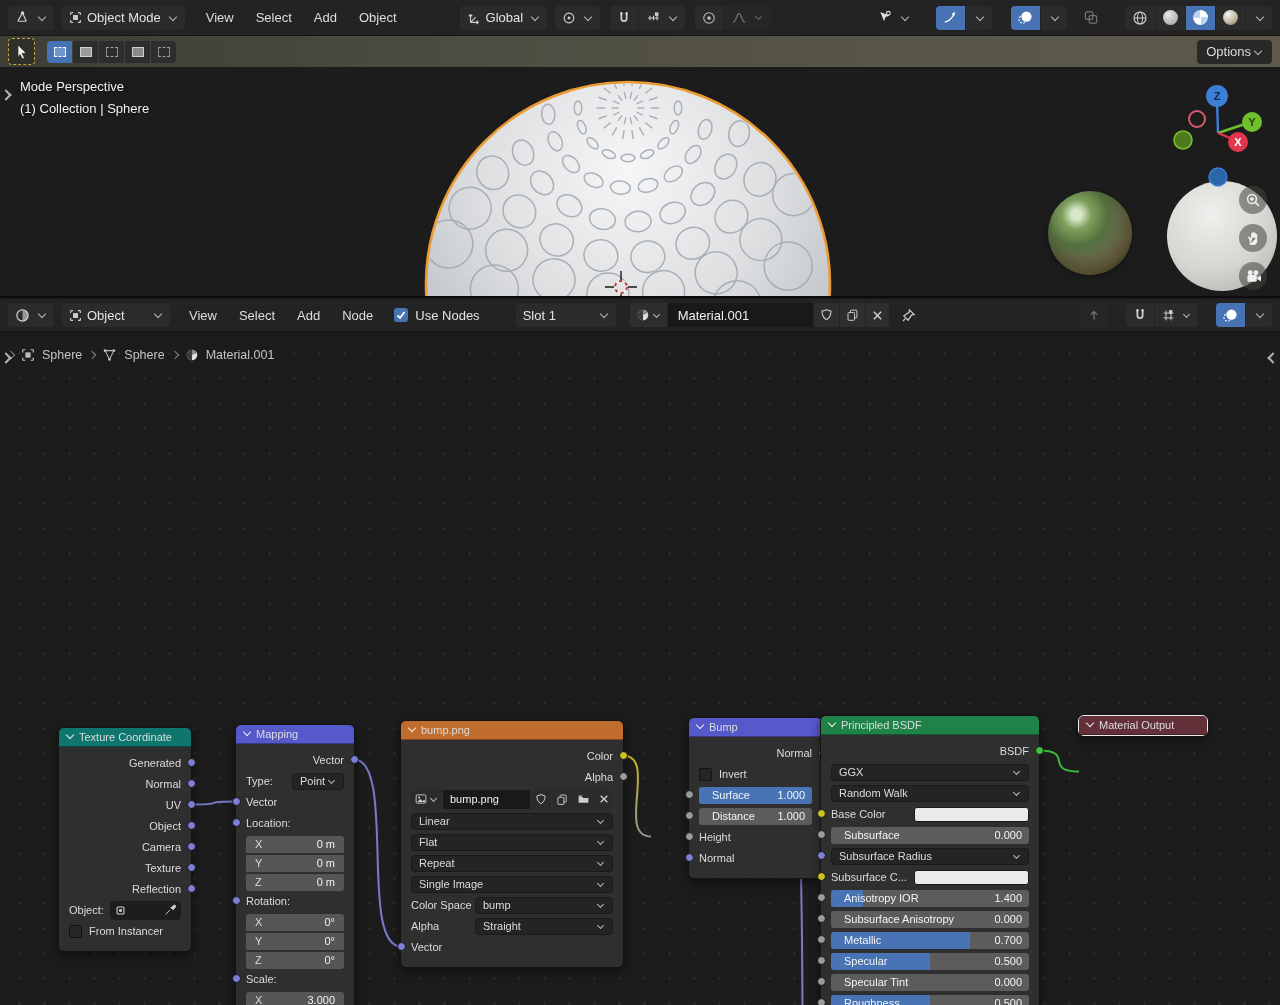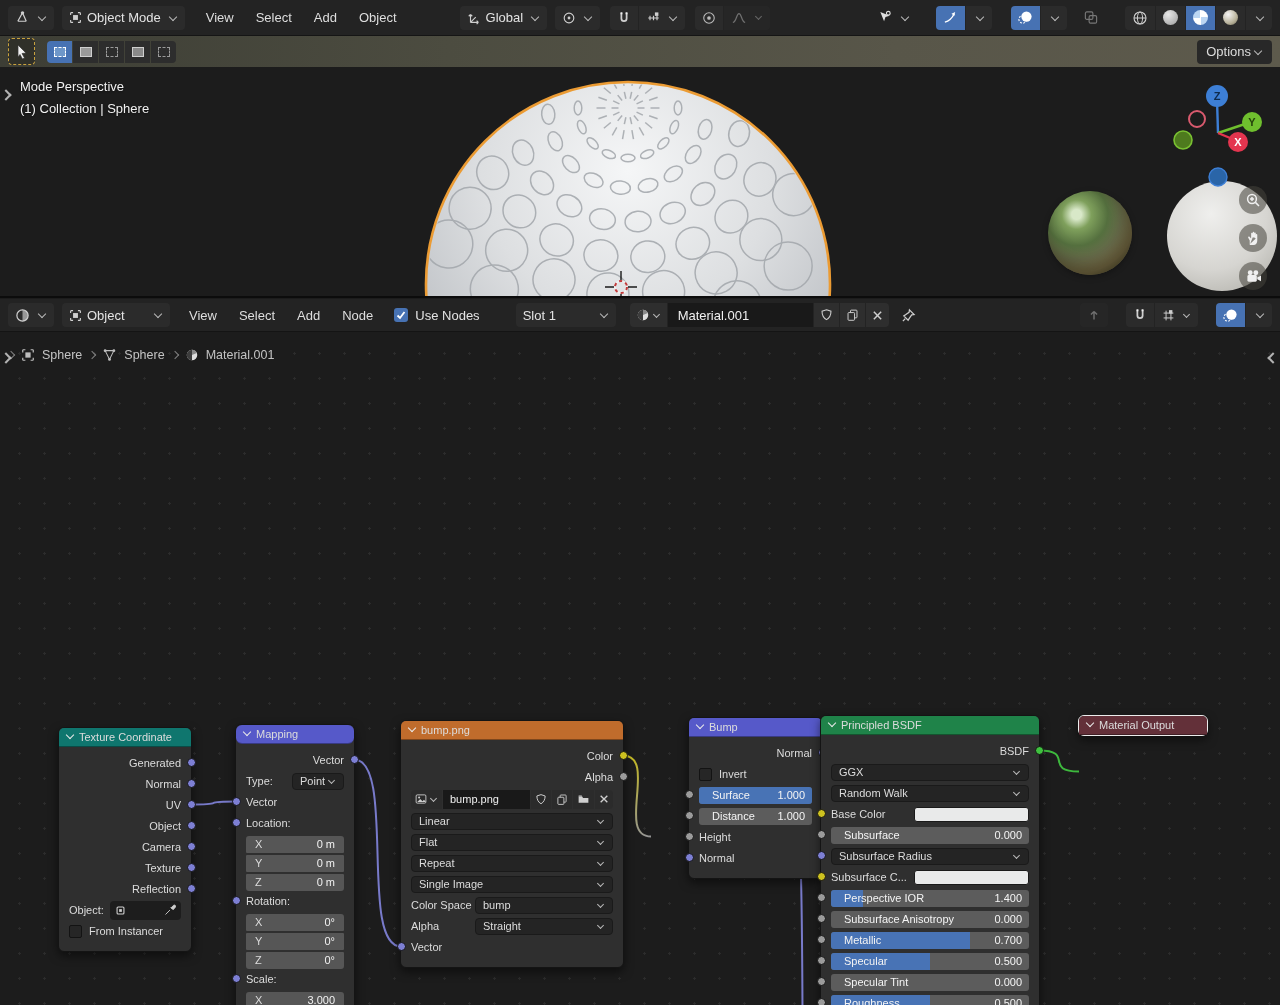--- a/index.html
+++ b/index.html
@@ -608,21 +608,21 @@
               </svg>
             </div>
           </div>
           <div class="row">
             <span class="nchk"></span>
             <span class="lbl">From Instancer</span>
           </div>
         </div>
       </div>
       <div class="node n-map" style="left: 235px; top: 392px; width: 120px;">
-        <div class="nhead" style="background: rgb(86, 89, 201); border-radius: 6px;">
+        <div class="nhead" style="background: rgb(86, 89, 201);">
           <span class="chev"></span>
           <span class="lbl">Mapping</span>
         </div>
         <div class="nrows">
           <div class="row out">
             <span class="lbl">Vector</span>
             <span class="sock out s-p"></span>
           </div>
           <div class="row">
             <span class="lbl plabel">Type:</span>
@@ -868,21 +868,21 @@
           </div>
           <div class="row">
             <span class="sock in s-y"></span>
             <span class="lbl">Subsurface C...</span>
             <span class="swatch" style="background: rgb(233, 234, 234);"></span>
           </div>
           <div class="row">
             <span class="sock in s-g"></span>
             <div class="slider">
               <span class="fill" style="width: 16%;"></span>
-              <span class="sl">Perspective IOR</span>
+              <span class="sl">Anisotropy IOR</span>
               <span class="sv">1.400</span>
             </div>
           </div>
           <div class="row">
             <span class="sock in s-g"></span>
             <div class="slider">
               <span class="fill" style="width: 0%;"></span>
               <span class="sl">Subsurface Anisotropy</span>
               <span class="sv">0.000</span>
             </div>

